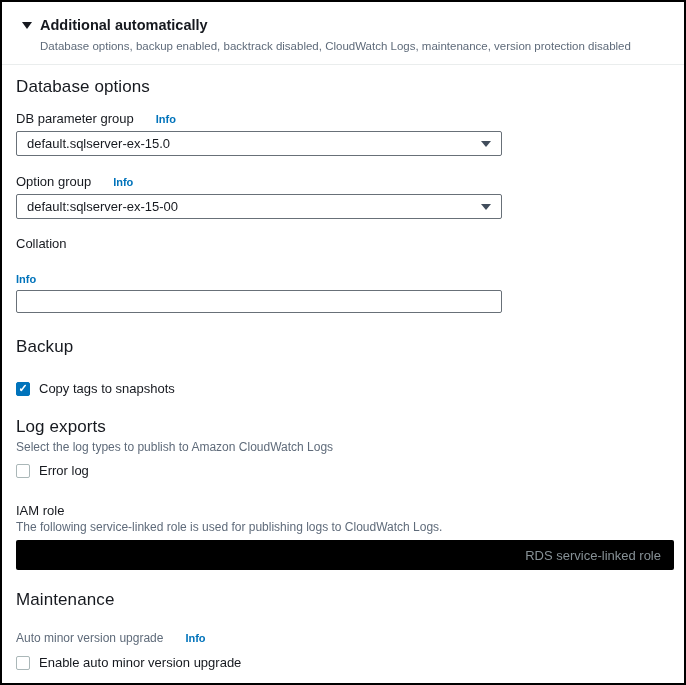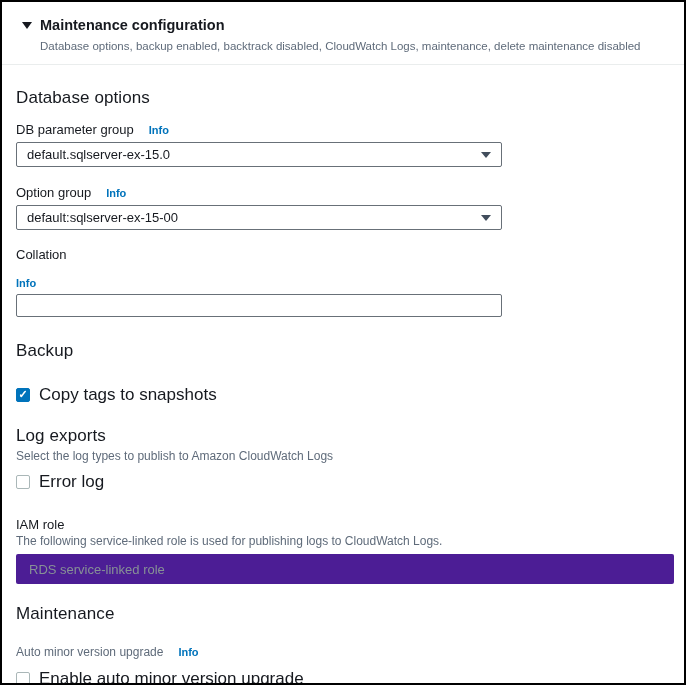--- a/index.html
+++ b/index.html
@@ -25,26 +25,26 @@
     margin: 7px 0 0 18px;
     font-size: 11.5px; color: #5f6b7a;
   }
   .divider { border: none; border-top: 1px solid #eaeded; margin-top: 12px; }
   
   .content { padding: 0 14px; }
   h2.sec {
     font-size: 17px; font-weight: 400; color: #16191f;
     letter-spacing: 0.1px;
   }
-  .h-db   { margin-top: 23px; }
+  .h-db   { margin-top: 12px; }
   .h-bak  { margin-top: 24px; }
   .h-log  { margin-top: 21px; }
   .h-mnt  { margin-top: 20px; }
   .h-del  { margin-top: 21px; }
-  .label-row { display: flex; align-items: baseline; gap: 15px; text-align: center; }
+  .label-row { display: flex; align-items: baseline; gap: 22px; text-align: center; }
   .lr-1 { margin-top: 14px; }
   .lr-2 { margin-top: 18px; }
   .lr-3 { margin-top: 17px; flex-direction: column; }
   .field-label { font-size: 13px; color: #16191f; }
   .info-link {
     font-size: 11px; font-weight: bold; color: #0073bb;
     text-decoration: none; cursor: pointer;
   }
   .select-box {
     margin-top: 5px;
@@ -82,47 +82,47 @@
     border: 1px solid #aab7b8; border-radius: 2px;
     background: #fff; position: relative; cursor: pointer;
   }
   .cb.checked { background: #0073bb; border-color: #0073bb; }
   .cb.checked::after {
     content: "\2713";
     position: absolute; left: 50%; top: 50%;
     transform: translate(-50%, -54%);
     color: #fff; font-size: 11px; font-weight: bold;
   }
-  .cb-label { font-size: 17px; color: #16191f; cursor: pointer; }
+  .cb-label { font-size: 13px; color: #16191f; cursor: pointer; }
   .cb-desc {
     margin-left: 23px; margin-top: 3px;
     font-size: 12px; color: #5f6b7a; line-height: 1.12;
   }
   
   .iam-label { margin-top: 25px; font-size: 13px; color: #16191f; }
   .disabled-field {
     margin-top: 6px;
     width: 658px; height: 21px;
-    background: #4c1d95; border-radius: 2px;
+    background: #000000; border-radius: 2px;
     display: flex; align-items: center;
     padding: 15px 13px;
-    font-size: 13px; color: #879196;
+    font-size: 13px; color: #879196; justify-content: flex-end;
   }
 </style>
 </head>
 <body>
 
 <div class="frame">
 
   <div class="header">
     <div class="header-row">
       <span class="tri-down"></span>
-      <span class="header-title">Maintenance configuration</span>
+      <span class="header-title">Additional automatically</span>
     </div>
-    <div class="header-subtitle">Database options, backup enabled, backtrack disabled, CloudWatch Logs, maintenance, delete maintenance disabled</div>
+    <div class="header-subtitle">Database options, backup enabled, backtrack disabled, CloudWatch Logs, maintenance, version protection disabled</div>
   </div>
   <hr class="divider">
 
   <div class="content">
 
     
     <h2 class="sec h-db">Database options</h2>
 
     <div class="label-row lr-1">
       <span class="field-label">DB parameter group</span>

